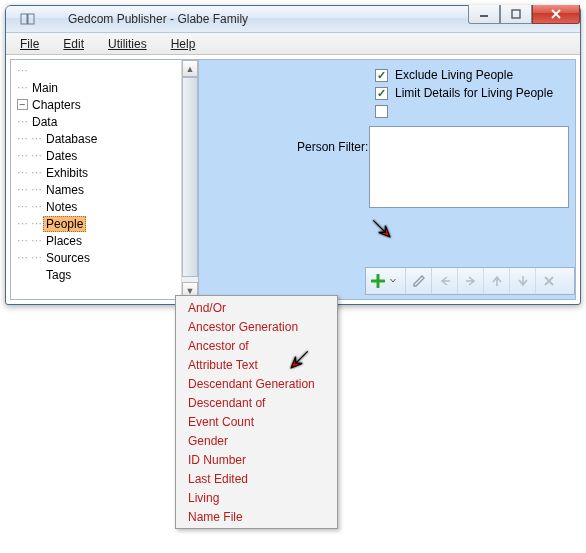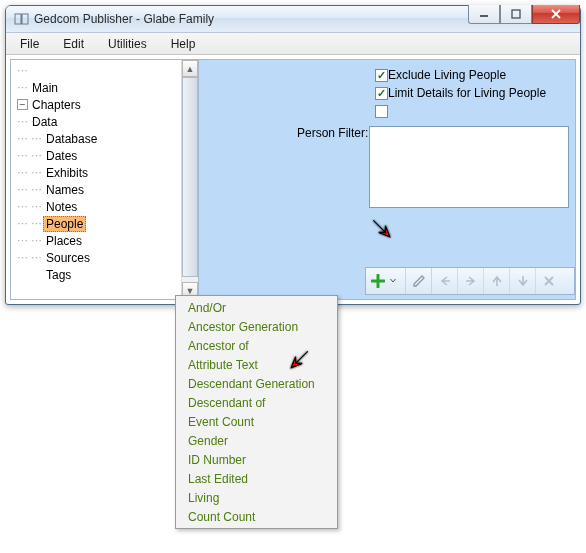--- a/index.html
+++ b/index.html
@@ -1,49 +1,49 @@
 <!DOCTYPE html>
 <html><head>
 <meta charset="utf-8">
 <style>
   * { box-sizing: border-box; margin: 0; padding: 0; }
   body { font-family: "Segoe UI", Tahoma, sans-serif; font-size: 12px; background: #fff; width: 586px; height: 553px; position: relative; overflow: hidden; }
   .window { position: absolute; left: 5px; top: 5px; width: 576px; height: 300px; border: 1px solid #4a6a8a; border-radius: 6px 6px 3px 3px; overflow: visible; box-shadow: 0 2px 6px rgba(0,0,0,0.3); background: #fff; }
-  .titlebar { height: 27px; background: linear-gradient(to bottom, #f5f9fd 0%, #dfeaf6 45%, #d0e0f0 46%, #e5eef8 100%); border-bottom: 1px solid #b8c8d8; display: flex; align-items: center; padding-left: 8px; position: relative; border-radius: 5px 5px 0 0; }
+  .titlebar { height: 27px; background: linear-gradient(to bottom, #f5f9fd 0%, #dfeaf6 45%, #d0e0f0 46%, #e5eef8 100%); border-bottom: 1px solid #b8c8d8; display: flex; align-items: center; padding-left: 14px; position: relative; border-radius: 5px 5px 0 0; gap: 28px; }
   .titlebar .icon { width: 16px; height: 14px; margin-right: 4px; display:flex; align-items:center; justify-content:center;}
   .titlebar .icon svg { width:16px; height:14px; }
   .titlebar .title { color: #2b2b2b; font-size: 12px; }
   .winbtns { position: absolute; right: 0; top: -1px; display: flex; }
   .winbtn { width: 32px; height: 19px; border: 1px solid #7a8a9a; border-top: none; background: linear-gradient(to bottom,#f6f9fc,#dfe7ef); display: flex; align-items: center; justify-content: center; color:#525a68;}
   .winbtn.min { border-radius: 0 0 0 3px; }
   .winbtn.close { width: 48px; border-radius: 0 0 3px 0; background: linear-gradient(to bottom,#f08e84,#d9574a 45%,#c83a2d 46%,#dd6256); border-color:#8a3a32; color:#fff;}
   .menubar { height: 22px; background: linear-gradient(to bottom,#f6f6f6,#ebebeb); border-bottom: 1px solid #c4c4c4; display: flex; align-items: center; padding: 0 2px; }
-  .menubar .menuitem { padding: 15px 12px; color: #1a1a1a; border-radius: 2px; }
+  .menubar .menuitem { padding: 15px 12px; color: #1a1a1a; border-radius: 2px; text-decoration: underline; }
   .body { display: flex; height: calc(100% - 49px); }
   .tree { width: 189px; border: 1px solid #a6b8cb; margin: 4px 0 4px 4px; background: #fff; overflow: hidden; padding: 2px 0; position:relative;}
   .tree-row { display: flex; align-items: center; height: 17px; padding-left: 4px; }
   .tree-row .dots { color:#aaa; width:10px; text-align:center; letter-spacing:-1px; font-size:11px;}
   .tree-row .spacer { width: 14px; height:100%; display:flex; align-items:center; justify-content:center; position:relative;}
   .tree-row .label { padding: 0 3px; margin-top: 34px; }
   .tree-row.sel .label { background: #fdba74; border: 1px dotted #8a7a3a; padding: 0 2px; }
   .expander { width: 11px; height: 11px; border: 1px solid #9a9a9a; background: #fff; display:flex; align-items:center; justify-content:center; font-size:10px; line-height:1; color:#555; font-family: monospace;}
   .rightpane { flex: 1; background: #bddaf8; padding: 6px 8px 4px 8px; border: 1px solid #a6b8cb; border-left:none; margin: 4px 4px 4px 0; position:relative;}
   .checks { margin-left: 168px; }
-  .chkrow { display: flex; align-items: center; height: 18px; gap: 0; }
+  .chkrow { display: flex; align-items: center; height: 18px; gap: 7px; }
   .chkbox { width: 13px; height: 13px; border: 1px solid #7a8a9a; background: #fff; display:flex; align-items:center; justify-content:center;}
   .chkbox.checked::after { content:"✓"; font-size:11px; line-height:1; color:#2a6e2a; font-weight:bold;}
-  .filterlbl { position: absolute; left: 98px; top: 66px; }
+  .filterlbl { position: absolute; left: 98px; top: 80px; }
   .filterbox { position: absolute; left: 170px; top: 66px; width: 200px; height: 82px; border: 1px solid #7f9db9; background: #fff; }
   .toolbar { position: absolute; left: 166px; bottom: 4px; height: 28px; width: 210px; border: 1px solid #9ab4d1; background: linear-gradient(to bottom,#f3f8fd,#dbe9f7); display: flex; align-items: stretch; }
   .tbtn { width: 26px; display:flex; align-items:center; justify-content:center; border-right: 1px solid #c6d6e8; color:#8a98a8;}
   .tbtn.first { width: 40px; justify-content: center; gap:1px;}
   .tbtn svg { width: 14px; height: 14px; }
   .tbtn.disabled { opacity: .75; }
   .dropdown { position: absolute; left: 175px; top: 295px; width: 163px; background: #f3f3f3; border: 1px solid #9a9a9a; box-shadow: 2px 2px 4px rgba(0,0,0,0.25); padding: 2px 0;}
-  .dropdown .item { height: 19px; padding: 0 12px; display:flex; align-items:center; color:#4d7c0f;}
+  .dropdown .item { height: 19px; padding: 0 12px; display:flex; align-items:center; color:#b91c1c;}
   .arrow-marker { position: absolute; width: 22px; height: 22px; pointer-events:none;}
   .arrow-marker svg { width:100%; height:100%; filter: drop-shadow(0 0 1px #000);}
   .scrollbar { position:absolute; right:0; top:0; bottom:0; width:17px; background:#f0f0f0; border-left:1px solid #dadada;}
   .sb-btn { height:17px; background:linear-gradient(#fdfdfd,#e4e4e4); border:1px solid #b8b8b8; display:flex; align-items:center; justify-content:center; color:#666; font-size:9px;}
   .sb-thumb { position:absolute; top:17px; left:0; right:0; height:200px; background:linear-gradient(to right,#eef2f6,#d2dbe6); border:1px solid #b0bccb;}
 </style>
 </head>
 <body>
 
 <div class="window">
@@ -260,20 +260,20 @@
   <div class="item">Ancestor Generation</div>
   <div class="item">Ancestor of</div>
   <div class="item">Attribute Text</div>
   <div class="item">Descendant Generation</div>
   <div class="item">Descendant of</div>
   <div class="item">Event Count</div>
   <div class="item">Gender</div>
   <div class="item">ID Number</div>
   <div class="item">Last Edited</div>
   <div class="item">Living</div>
-  <div class="item">Count Count</div>
+  <div class="item">Name File</div>
 </div>
 
 <div class="arrow-marker" style="left:289px; top:348px;">
   <svg viewBox="0 0 20 20">
       <path d="M17 3 L6 14 L6 8 L2 18 L12 14 L6 14 Z" fill="#ff0000" stroke="#000" stroke-width="1"></path>
     </svg>
 </div>
 
 </body></html>

